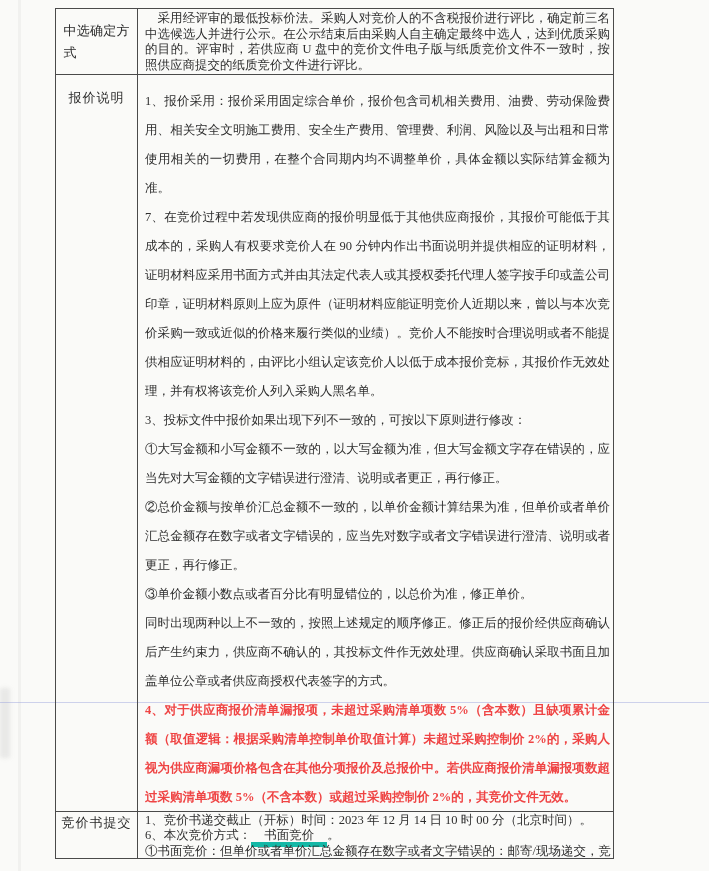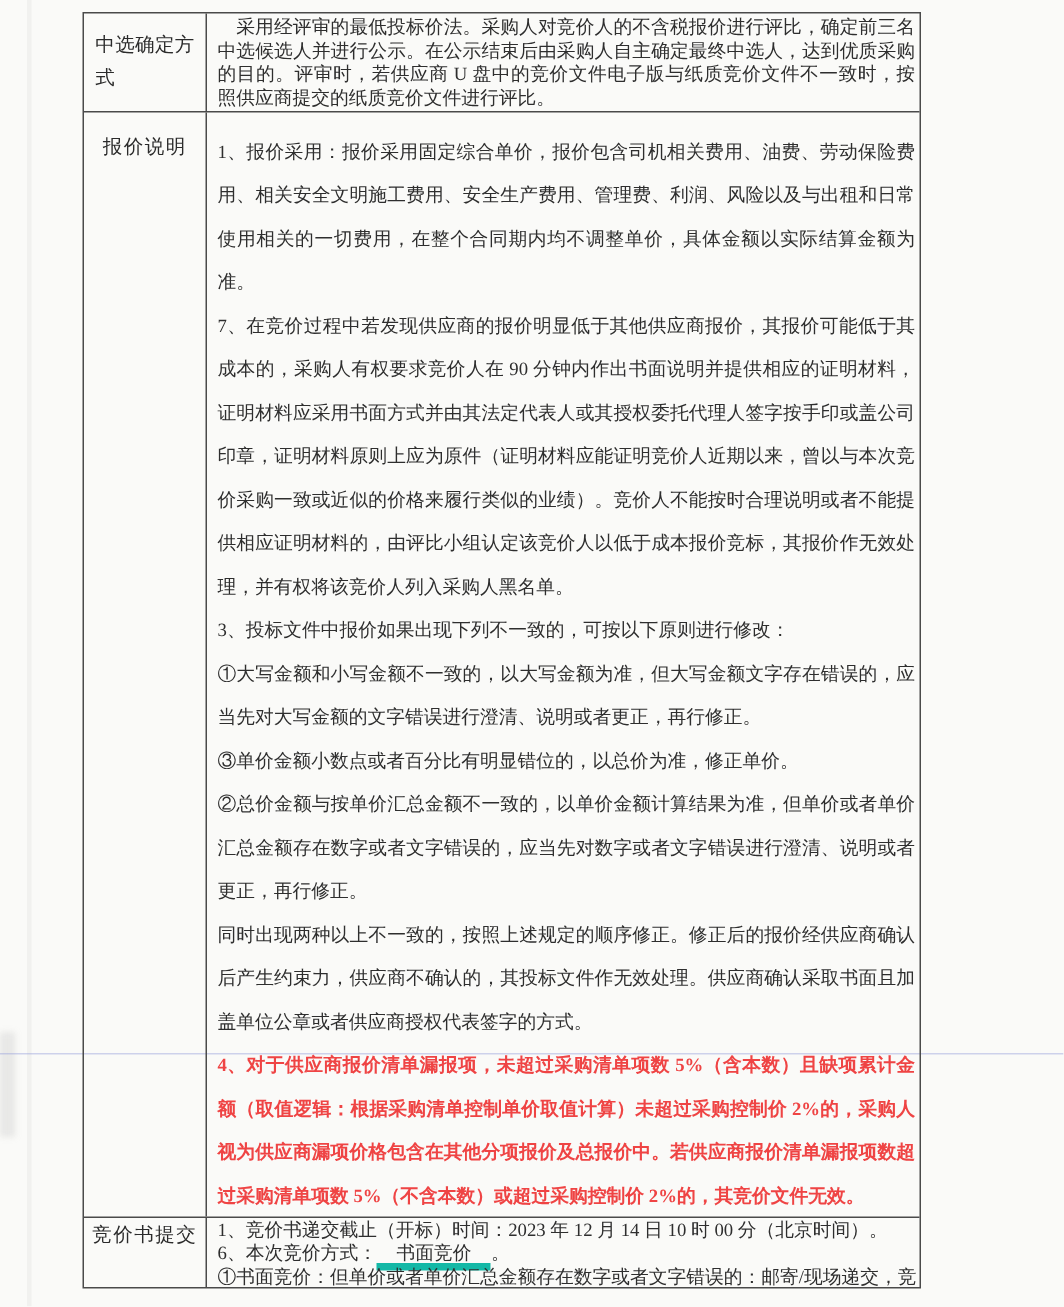--- a/index.html
+++ b/index.html
@@ -27,21 +27,21 @@
   .row + .row{border-top:1px solid #4a4a4a;}
   .hcell{
     width:82px;flex:0 0 82px;box-sizing:border-box;
     border-right:1px solid #4a4a4a;
     font-size:13px;line-height:22px;color:#2b2b2b;
     display:flex;justify-content:center;
   }
   .hcell .htext{display:block;width:66px;}
   .row1{height:65px;}
   .row1 .hcell{align-items:center;}
-  .row1 .hcell .htext{text-align:justify;font-family:Liberation Mono, monospace;}
+  .row1 .hcell .htext{text-align:justify;}
   .row2{height:737px;}
   .row2 .hcell{align-items:flex-start;padding-top:12px;}
   .row2 .hcell .htext{text-align:center;width:72px;letter-spacing:1px;}
   .row3{height:47px;}
   .row3 .hcell{align-items:flex-start;}
   .row3 .hcell .htext{text-align:center;width:76px;letter-spacing:1px;}
 
   .bcell{
     flex:1 1 auto;box-sizing:border-box;
     padding:0 3px 0 7px;
@@ -79,22 +79,22 @@
 
     <div class="row row2">
       <div class="hcell">
         <span class="htext">报价说明</span>
       </div>
       <div class="bcell">
         <p>1、报价采用：报价采用固定综合单价，报价包含司机相关费用、油费、劳动保险费用、相关安全文明施工费用、安全生产费用、管理费、利润、风险以及与出租和日常使用相关的一切费用，在整个合同期内均不调整单价，具体金额以实际结算金额为准。</p>
         <p>7、在竞价过程中若发现供应商的报价明显低于其他供应商报价，其报价可能低于其成本的，采购人有权要求竞价人在 90 分钟内作出书面说明并提供相应的证明材料，证明材料应采用书面方式并由其法定代表人或其授权委托代理人签字按手印或盖公司印章，证明材料原则上应为原件（证明材料应能证明竞价人近期以来，曾以与本次竞价采购一致或近似的价格来履行类似的业绩）。竞价人不能按时合理说明或者不能提供相应证明材料的，由评比小组认定该竞价人以低于成本报价竞标，其报价作无效处理，并有权将该竞价人列入采购人黑名单。</p>
         <p>3、投标文件中报价如果出现下列不一致的，可按以下原则进行修改：</p>
         <p>①大写金额和小写金额不一致的，以大写金额为准，但大写金额文字存在错误的，应当先对大写金额的文字错误进行澄清、说明或者更正，再行修正。</p>
+        <p>②总价金额与按单价汇总金额不一致的，以单价金额计算结果为准，但单价或者单价汇总金额存在数字或者文字错误的，应当先对数字或者文字错误进行澄清、说明或者更正，再行修正。</p>
         <p>③单价金额小数点或者百分比有明显错位的，以总价为准，修正单价。</p>
-        <p>②总价金额与按单价汇总金额不一致的，以单价金额计算结果为准，但单价或者单价汇总金额存在数字或者文字错误的，应当先对数字或者文字错误进行澄清、说明或者更正，再行修正。</p>
         <p>同时出现两种以上不一致的，按照上述规定的顺序修正。修正后的报价经供应商确认后产生约束力，供应商不确认的，其投标文件作无效处理。供应商确认采取书面且加盖单位公章或者供应商授权代表签字的方式。</p>
         <p class="bold">4、对于供应商报价清单漏报项，未超过采购清单项数 5%（含本数）且缺项累计金额（取值逻辑：根据采购清单控制单价取值计算）未超过采购控制价 2%的，采购人视为供应商漏项价格包含在其他分项报价及总报价中。若供应商报价清单漏报项数超过采购清单项数 5%（不含本数）或超过采购控制价 2%的，其竞价文件无效。</p>
       </div>
     </div>
 
     <div class="row row3">
       <div class="hcell">
         <span class="htext">竞价书提交</span>
       </div>
       <div class="bcell">

